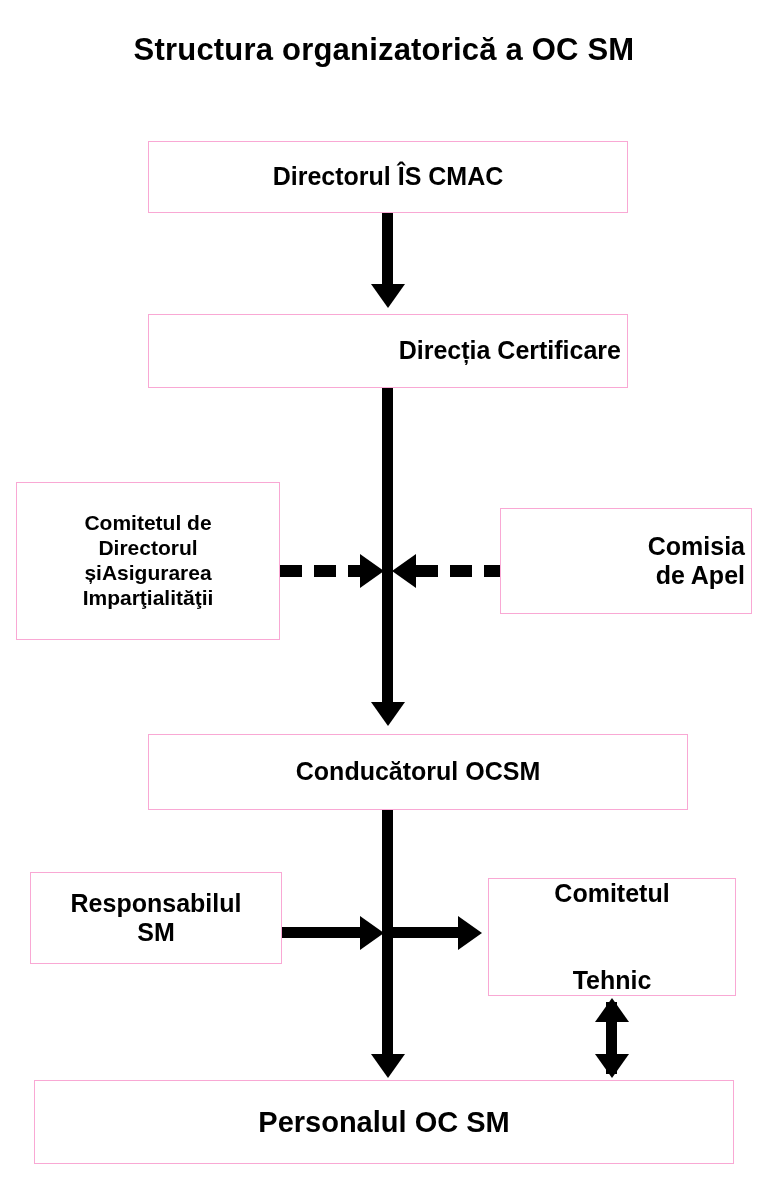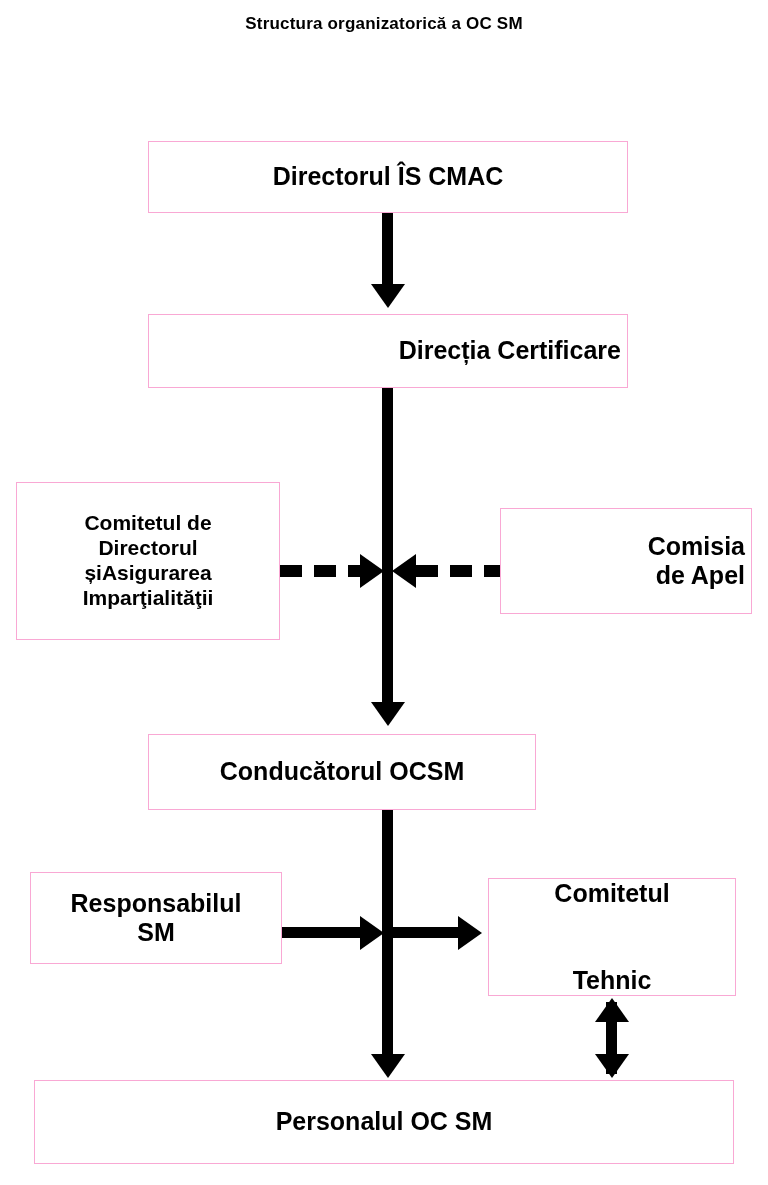--- a/index.html
+++ b/index.html
@@ -14,24 +14,24 @@
   #canvas {
     position: relative;
     width: 768px;
     height: 1185px;
     background: #ffffff;
     overflow: hidden;
   }
   .title {
     position: absolute;
     left: 0;
-    top: 14px;
+    top: 32px;
     width: 768px;
     text-align: center;
-    font-size: 17px;
+    font-size: 31px;
     font-weight: bold;
     letter-spacing: 0.2px;
   }
   .node {
     position: absolute;
     box-sizing: border-box;
     border: 1px solid #f9a8d4;
     background: #ffffff;
     display: flex;
     align-items: center;
@@ -129,21 +129,21 @@
   <div class="arrow-right" style="left:360px; top:554px;"></div>
 
   <div class="dotted" style="left:416px; top:565px; width:88px;"></div>
   <div class="arrow-left" style="left:392px; top:554px;"></div>
 
   <div class="node" style="left:500px; top:508px; width:252px; height:106px; font-size:25px; flex-direction:column;align-items:flex-end;">
     <span>Comisia</span>
     <span>de Apel</span>
   </div>
 
-  <div class="node" style="left:148px; top:734px; width:388px; height:76px; font-size:25px;">
+  <div class="node" style="left:148px; top:734px; width:540px; height:76px; font-size:25px;">
     <span>Conducătorul OCSM</span>
   </div>
 
   <div class="vline" style="left:382px; top:810px; height:248px;"></div>
   <div class="arrow-down" style="left:371px; top:1054px;"></div>
 
   <div class="node" style="left:30px; top:872px; width:252px; height:92px; font-size:25px; flex-direction:column;">
     <span>Responsabilul</span>
     <span>SM</span>
   </div>
@@ -156,17 +156,17 @@
 
   <div class="node" style="left:488px; top:878px; width:248px; height:118px; font-size:25px; flex-direction:column;justify-content:space-between;">
     <span>Comitetul</span>
     <span>Tehnic</span>
   </div>
 
   <div class="vline" style="left:606px; top:1002px; height:72px;"></div>
   <div class="arrow-up" style="left:595px; top:998px;"></div>
   <div class="arrow-down" style="left:595px; top:1054px;"></div>
 
-  <div class="node" style="left:34px; top:1080px; width:700px; height:84px; font-size:25px;">
+  <div class="node" style="left:34px; top:1080px; width:700px; height:84px; font-size:29px;">
     <span>Personalul OC SM</span>
   </div>
 
 </div>
 
 </body></html>

